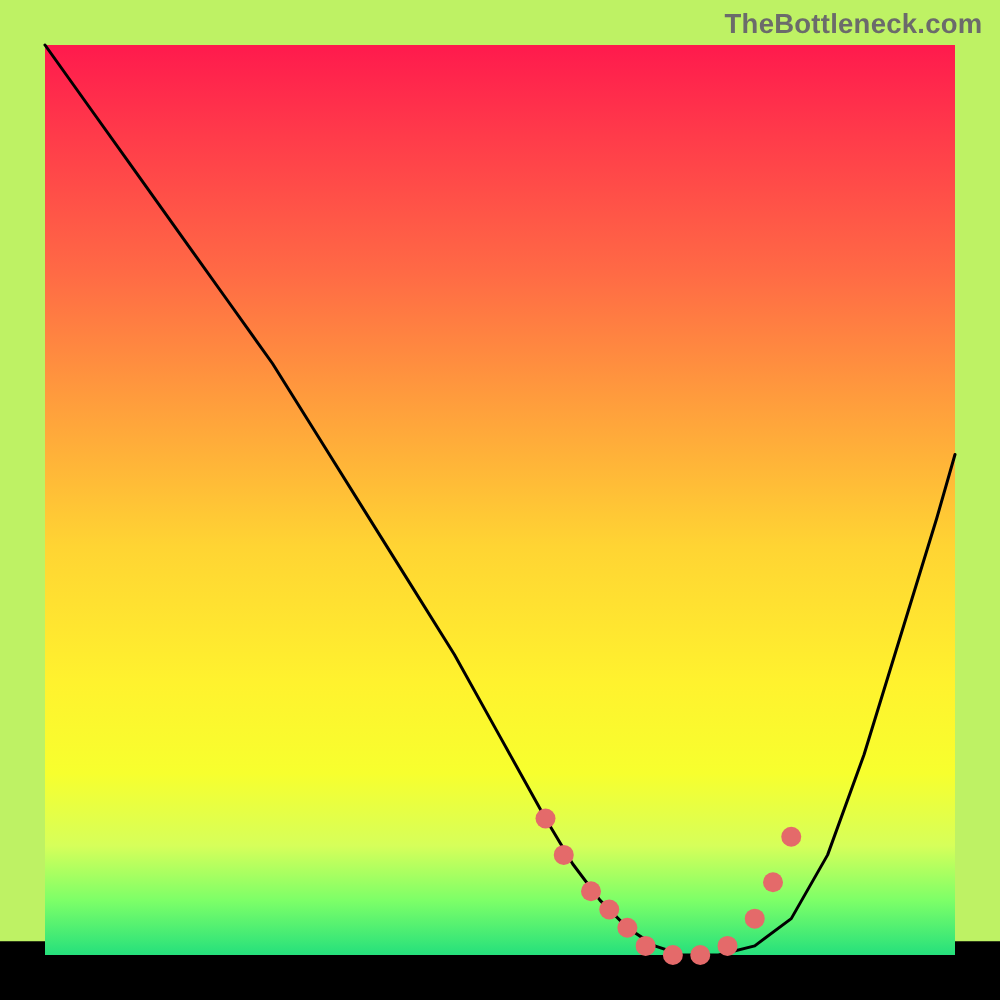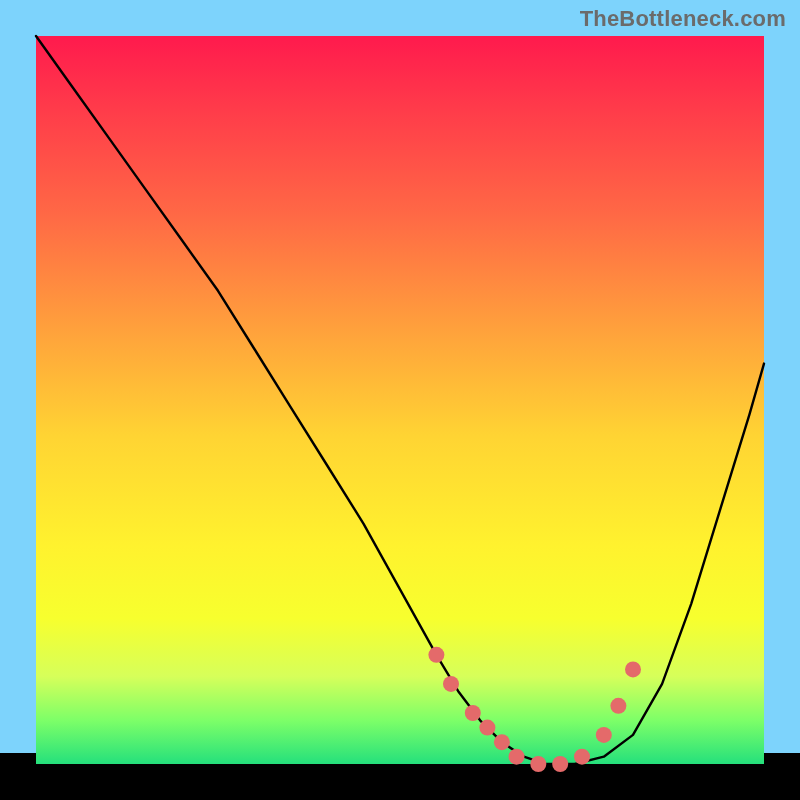--- a/index.html
+++ b/index.html
@@ -9,21 +9,21 @@
     height: 800px;
     background: #000;
     overflow: hidden;
   }
   .frame {
     position: absolute;
     left: 0;
     top: 0;
     width: 800px;
     height: 753px;
-    background: #7dd3fc;
+    background: #bef264;
   }
   .plot-area {
     position: absolute;
     left: 36px;
     top: 36px;
     width: 728px;
     height: 728px;
     background: linear-gradient(to bottom,
       #ff1a4d 0%,
       #ff3b4a 10%,

